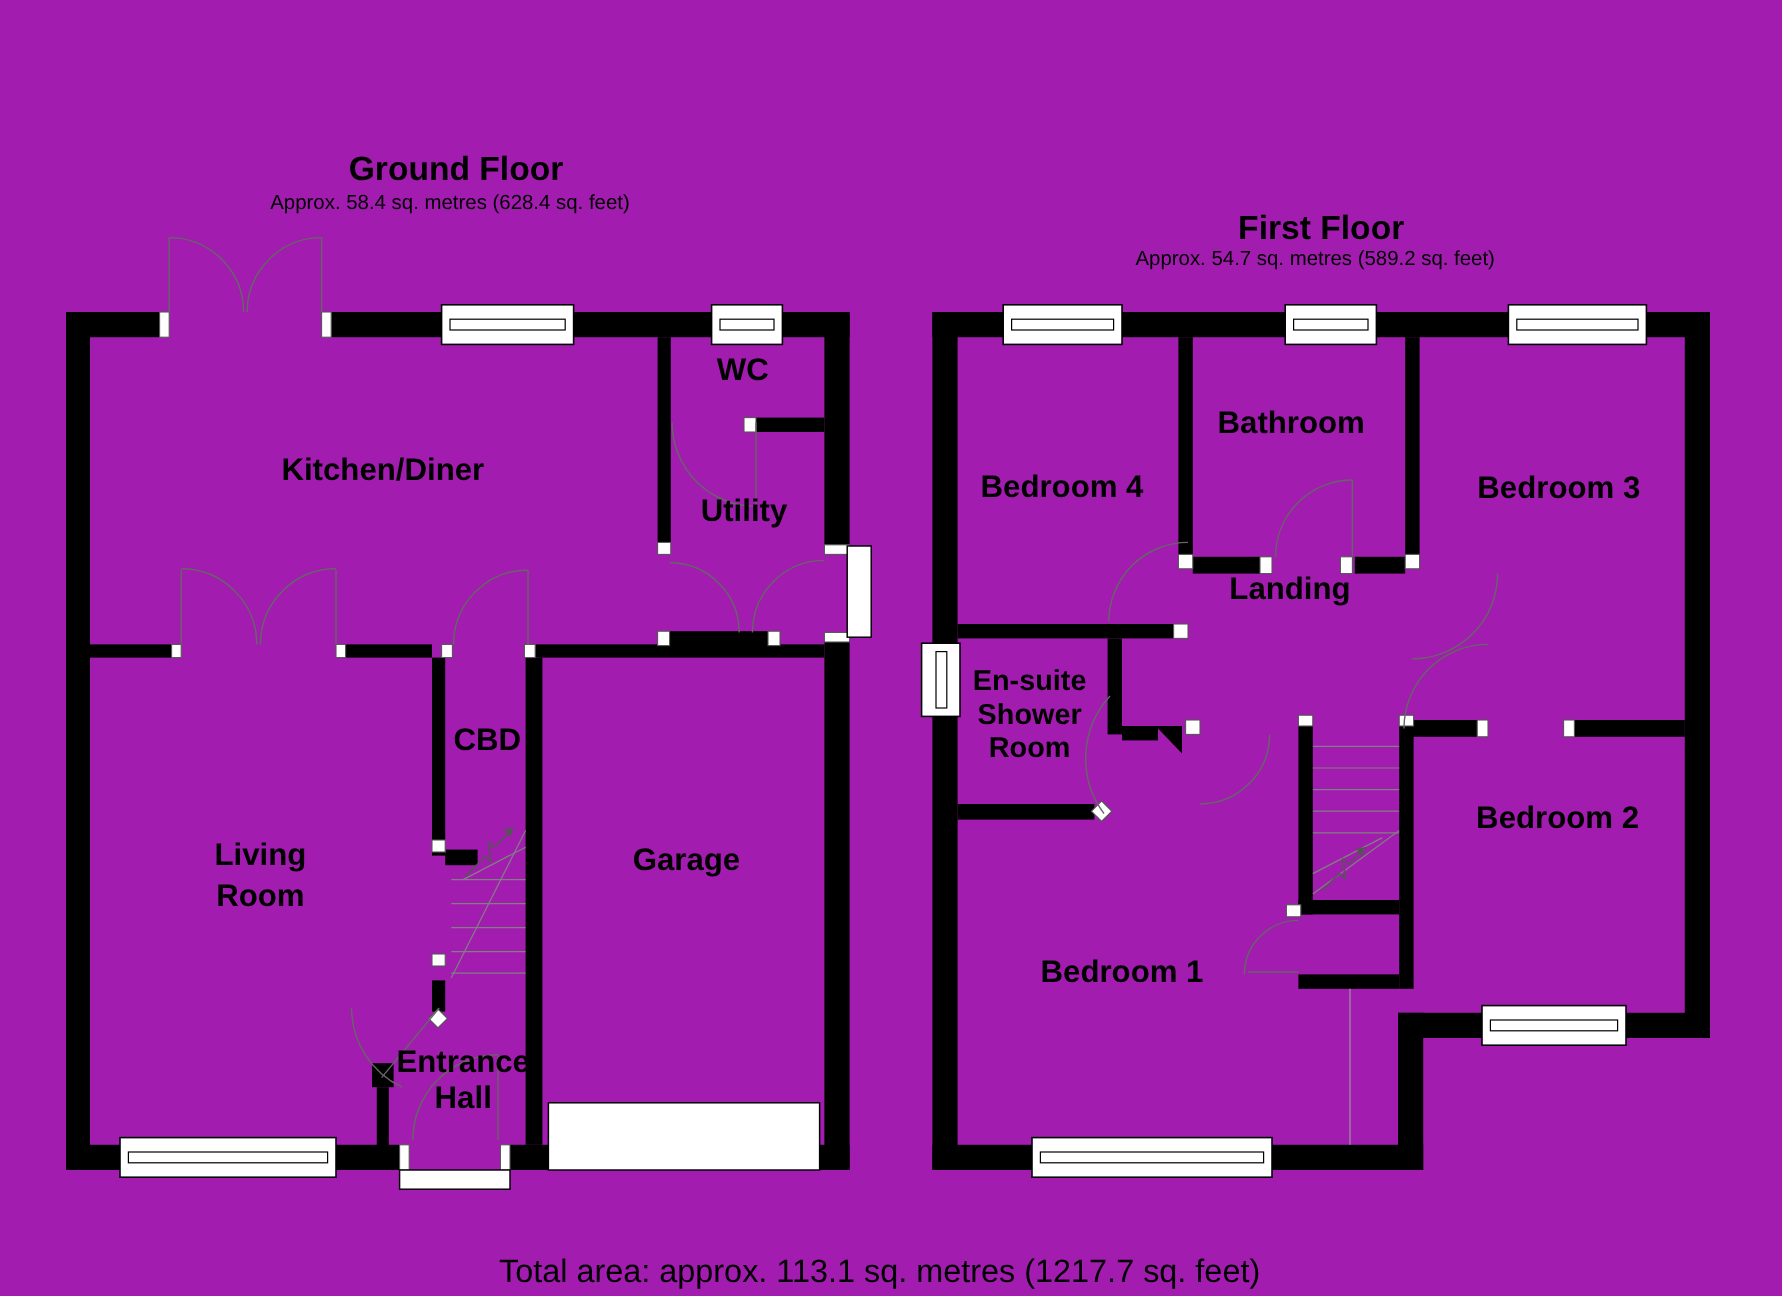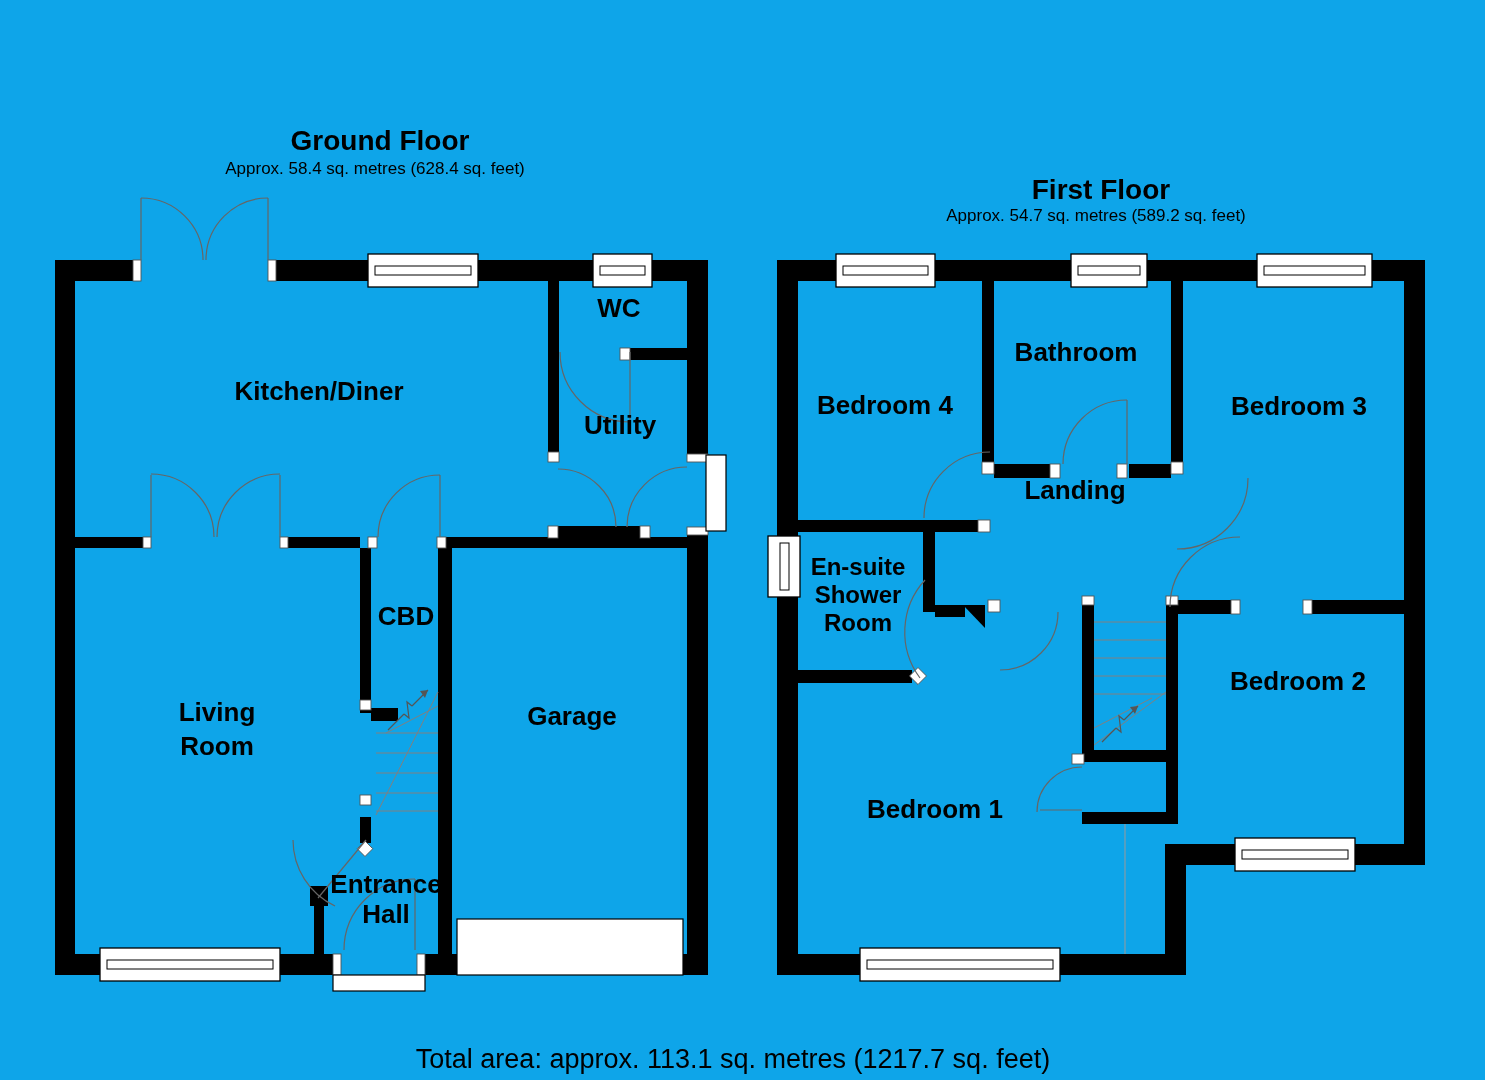--- a/index.html
+++ b/index.html
@@ -1,16 +1,16 @@
 <!DOCTYPE html>
 <html><head>
 <meta charset="utf-8">
 <style>
   html,body{margin:0;padding:0;background:#ffffff;}
-  #page{position:relative;width:1485px;height:1080px;background:#0ea5e9;overflow:hidden;
+  #page{position:relative;width:1485px;height:1080px;background:#a21caf;overflow:hidden;
         font-family:"Liberation Sans",sans-serif;text-decoration:underline;}
   svg{display:block;}
   svg text{font-family:"Liberation Sans",sans-serif;fill:#000;}
   .floor-title{font-size:28px;font-weight:bold;text-anchor:middle;}
   .floor-sub{font-size:17px;font-weight:normal;text-anchor:middle;}
   .footer-text{font-size:27px;font-weight:normal;text-anchor:middle;}
   .room-label{font-size:26px;font-weight:bold;text-anchor:middle;}
   .room-label.sm{font-size:24px;}
   .wall{fill:#000000;stroke:none;}
   .win{fill:#ffffff;stroke:#000000;stroke-width:1.3;}

